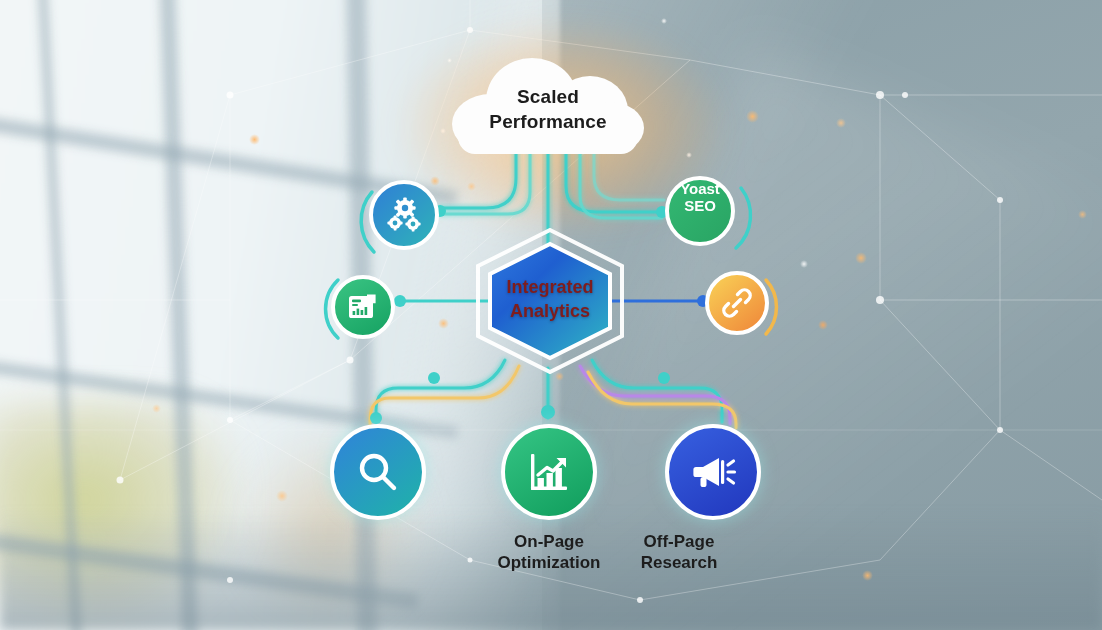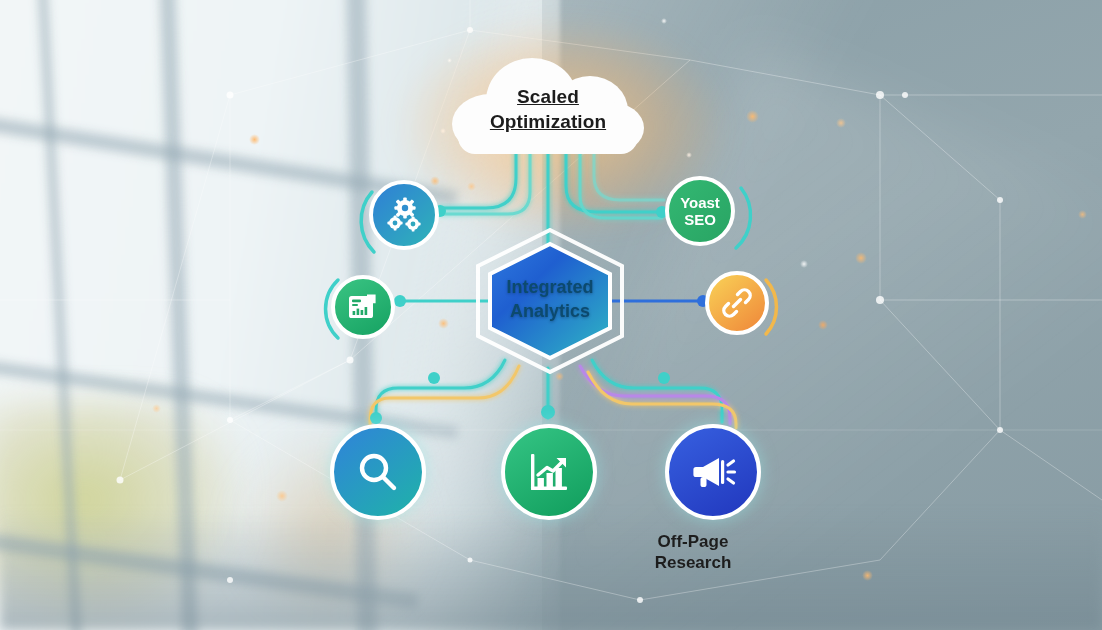--- a/index.html
+++ b/index.html
@@ -49,30 +49,30 @@
     background:radial-gradient(ellipse at 50% 52%,rgba(255,196,120,.72),rgba(255,178,96,.32) 42%,rgba(255,170,90,0) 72%);
     filter:blur(12px);}
   .cloud{position:absolute;left:452px;top:58px;width:192px;height:96px;}
   .cloud b{position:absolute;background:#fdfdfd;border-radius:50%;display:block;}
   .cloud .c1{left:0;top:36px;width:78px;height:60px;}
   .cloud .c2{left:34px;top:0px;width:92px;height:86px;}
   .cloud .c3{left:100px;top:18px;width:76px;height:70px;}
   .cloud .c4{left:124px;top:44px;width:68px;height:52px;}
   .cloud .cbase{left:6px;top:62px;width:180px;height:34px;border-radius:18px;}
   .cloud-label{position:absolute;left:452px;top:84px;width:192px;text-align:center;
-    color:#1c1c1c;font-size:19px;font-weight:bold;line-height:1.32;letter-spacing:.1px;text-decoration:underline;}
+    color:#1c1c1c;font-size:19px;font-weight:bold;line-height:1.32;letter-spacing:.1px;}
 
   
   .hex-wrap{position:absolute;left:472px;top:228px;width:156px;height:146px;}
   .hex-label{position:absolute;left:472px;top:276px;width:156px;text-align:center;
-    color:#0c4a6e;font-size:18px;font-weight:bold;line-height:1.32;
+    color:#7f1d1d;font-size:18px;font-weight:bold;line-height:1.32;
     text-shadow:0 1px 3px rgba(10,40,80,.45);}
 
   
-  .node{position:absolute;border-radius:50%;display:flex;align-items:center;justify-content:center;
+  .node{position:absolute;border-radius:50%;display:flex;align-items:flex-start;justify-content:center;
     border:4px solid #ffffff;box-sizing:border-box;}
   .node.sm{width:64px;height:64px;}
   .node.md{width:70px;height:70px;}
   .node.lg{width:96px;height:96px;box-shadow:0 0 16px rgba(150,230,230,.55);}
   .node .glyph{width:100%;height:100%;display:flex;align-items:center;justify-content:center;}
   .node-text{color:#fff;font-size:15px;font-weight:bold;line-height:1.15;text-align:center;}
 
   .caption{position:absolute;width:190px;text-align:center;color:#1d1d1d;
     font-size:17px;font-weight:bold;line-height:1.25;}
 </style>
@@ -213,21 +213,21 @@
 
   <div class="cloud">
     <b class="cbase"></b>
       <b class="c1"></b>
       <b class="c2"></b>
       <b class="c3"></b>
       <b class="c4"></b>
   </div>
   <div class="cloud-label">
     <span>Scaled</span><br>
-    <span>Optimization</span>
+    <span>Performance</span>
   </div>
 
   <div class="hex-wrap">
     <svg width="156" height="146" viewBox="0 0 156 146">
       <defs>
         <linearGradient id="hexg" x1="0" y1="0" x2="1" y2="1">
           <stop offset="0%" stop-color="#2f7ae0"></stop>
           <stop offset="35%" stop-color="#1f5fd0"></stop>
           <stop offset="100%" stop-color="#2fb8c4"></stop>
         </linearGradient>
@@ -350,18 +350,22 @@
         <rect x="33" y="13" width="3.2" height="24" rx="1.6"></rect>
         <g stroke="#fff" stroke-width="3.2" stroke-linecap="round">
           <path d="M40 18 L45.5 14"></path>
           <path d="M40 25 L46.5 25"></path>
           <path d="M40 32 L45.5 36"></path>
         </g>
       </svg>
     </span>
   </div>
 
-  <div class="caption" style="left:598px;top:531px;text-align:center;">
+  <div class="caption" style="left:454px;top:531px;">
+    <span>On-Page</span><br>
+    <span>Optimization</span>
+  </div>
+  <div class="caption" style="left:584px;top:531px;text-align:center;">
     <span>Off-Page</span><br>
     <span>Research</span>
   </div>
 
 </div>
 
 </body></html>

